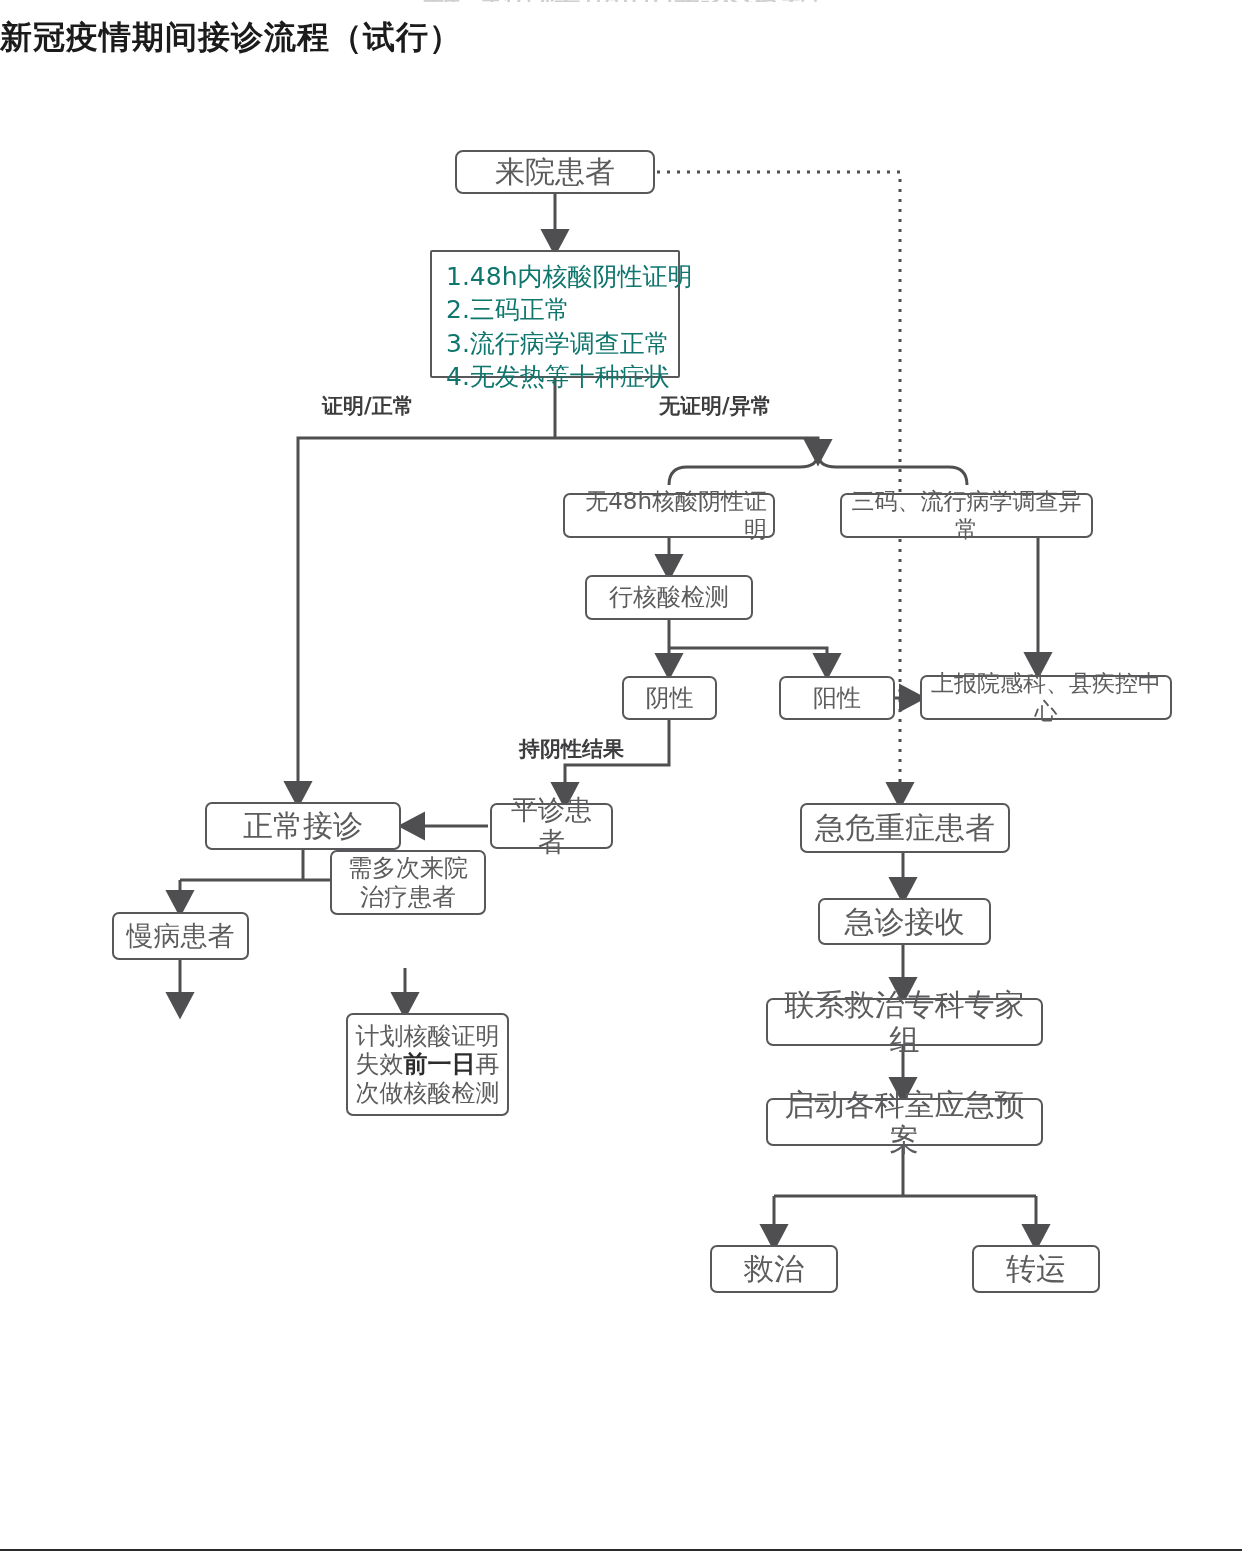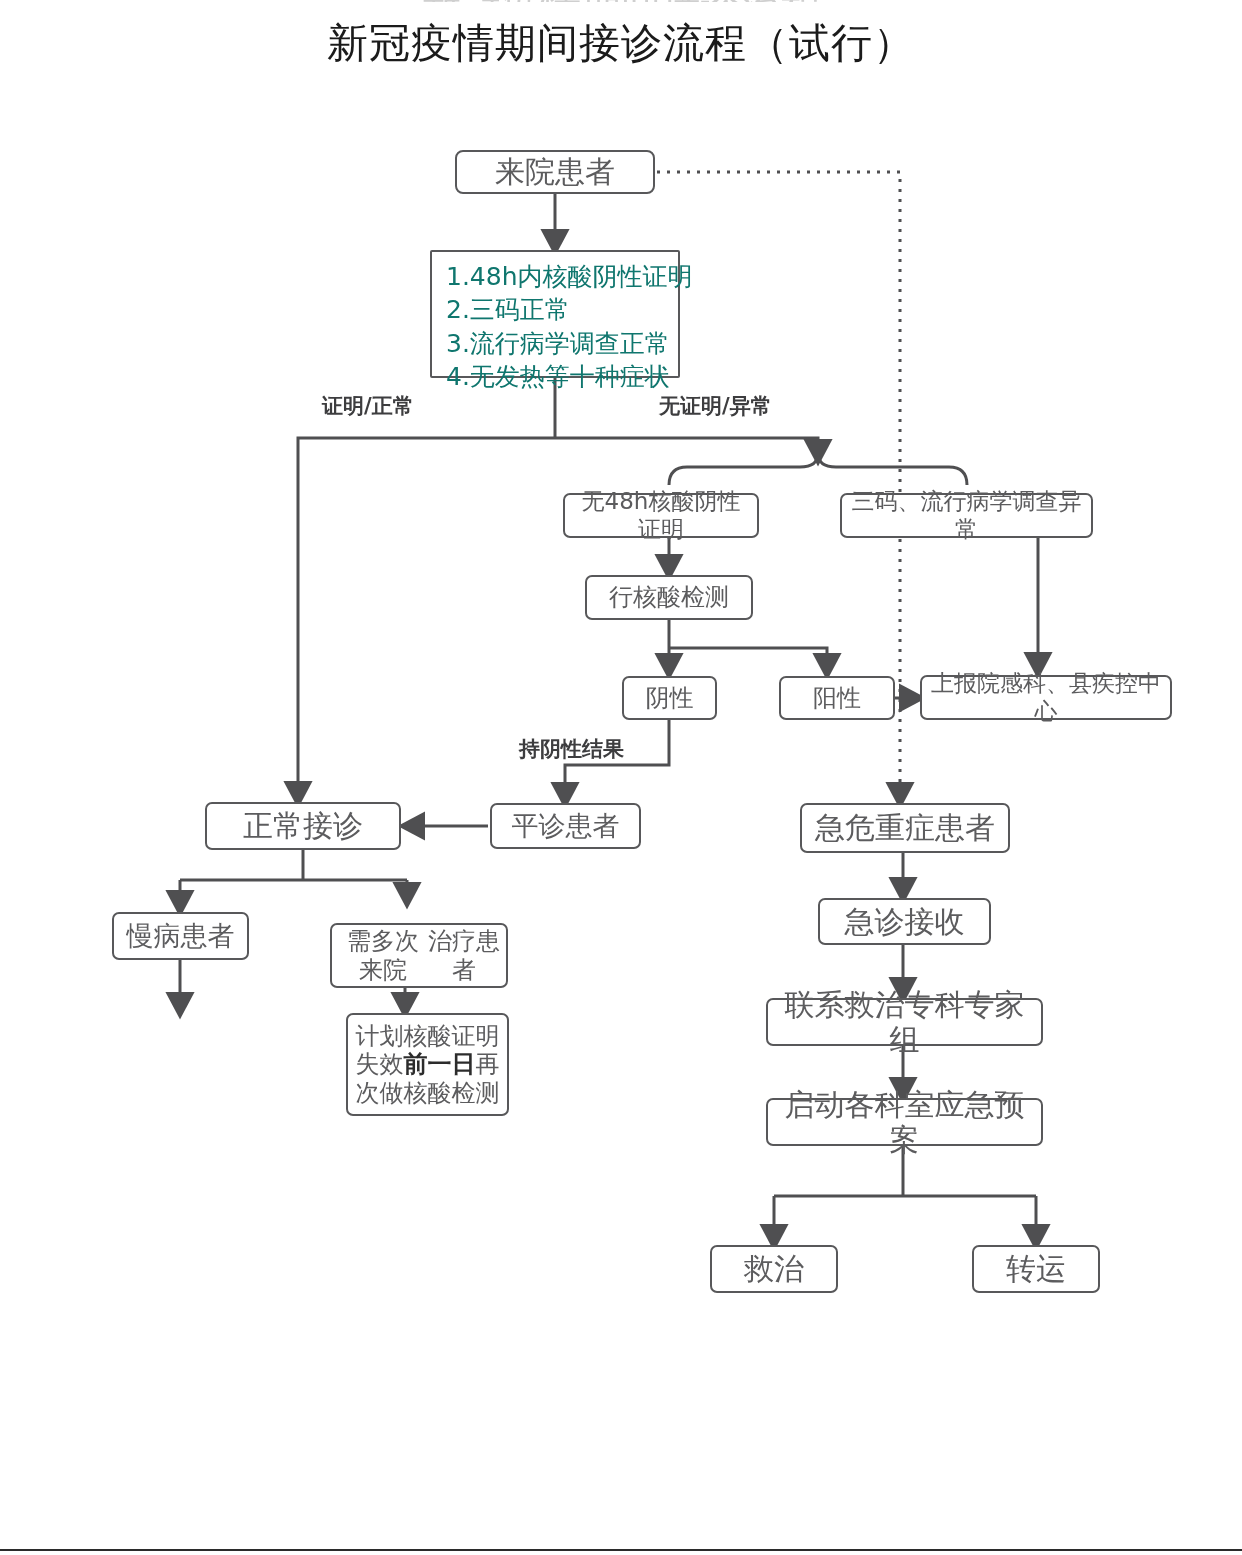--- a/index.html
+++ b/index.html
@@ -28,24 +28,23 @@
     font-size: 40px;
     color: #cfcfcf;
     white-space: nowrap;
     overflow: hidden;
     height: 24px;
   }
   #chart-title {
     position: absolute;
     left: 0; top: 16px;
     width: 1242px;
-    text-align: center;
     font-family: "DejaVu Serif", "Liberation Serif", serif;
-    font-size: 41px;
-    font-weight: 400;
+    font-size: 32px;
+    font-weight: 700;
     color: #1b1b1b;
     letter-spacing: 1px;
   }
   
   #wires {
     position: absolute;
     left: 0; top: 0;
     width: 1242px;
     height: 1555px;
     pointer-events: none;
@@ -177,41 +176,41 @@
     <div>1.48h内核酸阴性证明</div>
     <div>2.三码正常</div>
     <div>3.流行病学调查正常</div>
     <div>4.无发热等十种症状</div>
   </div>
 
   <div class="edge-label" style="left:322px; top:392px;">证明/正常</div>
   <div class="edge-label" style="left:659px; top:392px;">无证明/异常</div>
   <div class="edge-label" style="left:519px; top:735px;">持阴性结果</div>
 
-  <div class="node n-sm" style="left:563px; top:493px; width:196px; height:45px;">无48h核酸阴性证明</div>
+  <div class="node n-sm" style="left:563px; top:493px; width:212px; height:45px;text-align:right;">无48h核酸阴性证明</div>
 
   <div class="node n-sm" style="left:840px; top:493px; width:253px; height:45px;">三码、流行病学调查异常</div>
 
   <div class="node n-md" style="left:585px; top:575px; width:168px; height:45px;">行核酸检测</div>
 
   <div class="node n-md" style="left:622px; top:676px; width:95px; height:44px;">阴性</div>
 
   <div class="node n-md" style="left:779px; top:676px; width:116px; height:44px;">阳性</div>
 
   <div class="node n-sm" style="left:920px; top:675px; width:252px; height:45px;">上报院感科、县疾控中心</div>
 
   <div class="node n-xl" style="left:205px; top:802px; width:196px; height:48px;">正常接诊</div>
 
-  <div class="node n-lg" style="left:490px; top:803px; width:151px; height:46px;">平诊患者</div>
+  <div class="node n-lg" style="left:490px; top:803px; width:123px; height:46px;">平诊患者</div>
 
   <div class="node n-xl" style="left:800px; top:803px; width:210px; height:50px;">急危重症患者</div>
 
   <div class="node n-lg" style="left:112px; top:912px; width:137px; height:48px;">慢病患者</div>
 
-  <div class="node n-md" style="left:330px; top:923px; width:178px; height:65px; flex-direction:row;">
+  <div class="node n-md" style="left:330px; top:850px; width:156px; height:65px; flex-direction:column;">
     <span>需多次来院</span>
     <span>治疗患者</span>
   </div>
 
 
   <div class="node n-md" style="left:325px; top:1013px; width:163px; height:103px; flex-direction:column;margin-left:21px;">
     <span>计划核酸证明</span>
     <span><span>失效</span><b>前一日</b><span>再</span></span>
     <span>次做核酸检测</span>
   </div>

